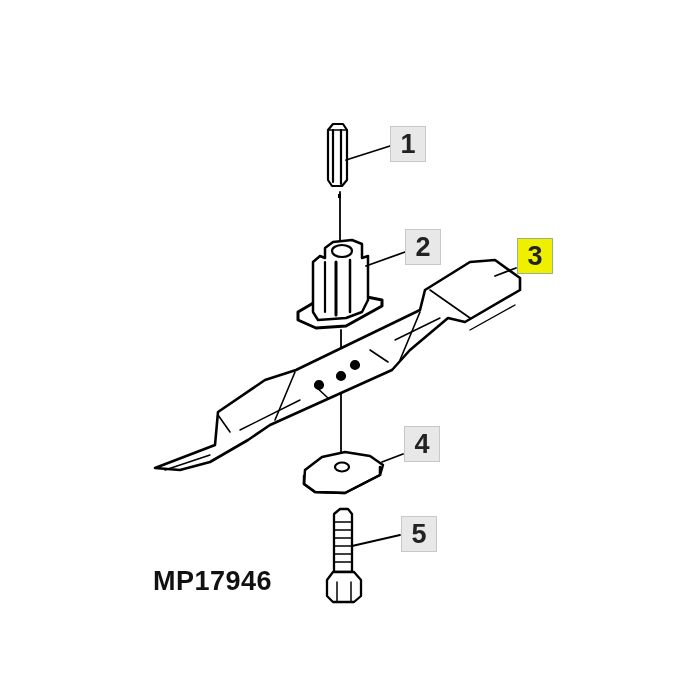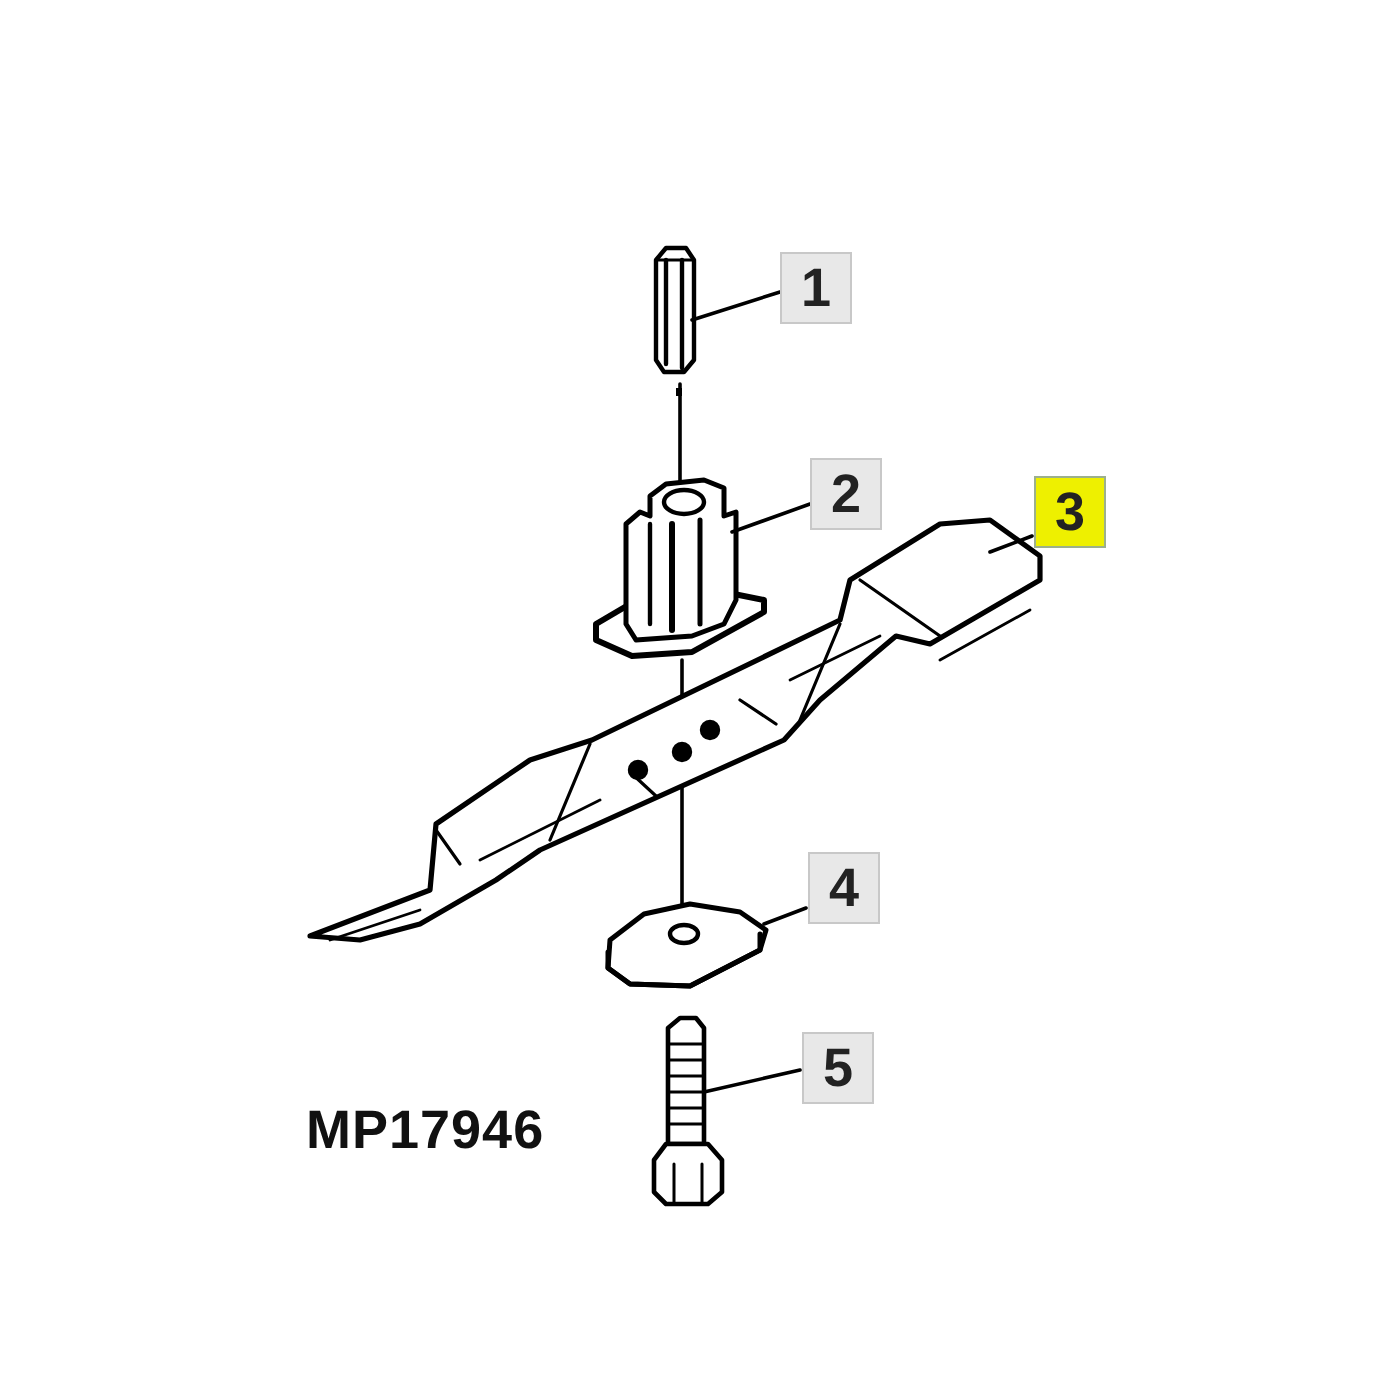--- a/index.html
+++ b/index.html
@@ -9,21 +9,21 @@
       position: absolute; width: 36px; height: 36px;
       background: #e8e8e8; border: 1px solid #c8c8c8;
       box-sizing: border-box;
       font-family: "Liberation Sans", sans-serif; font-weight: bold;
       font-size: 27px; color: #222222;
       display: flex; align-items: center; justify-content: center;
       cursor: pointer;
     }
     .callout.highlight { background: #eef000; border-color: #9cb08c; }
     .figure-id {
-      position: absolute; left: 153px; top: 550px;
+      position: absolute; left: 153px; top: 566px;
       font-family: "Liberation Sans", sans-serif; font-weight: bold;
       font-size: 27px; color: #111111; letter-spacing: 0.5px;
     }
   </style>
 </head>
 <body>
 
 <div class="canvas">
   <svg class="art" viewBox="0 0 700 700" fill="none" stroke="#000" stroke-width="2.2" stroke-linejoin="round" stroke-linecap="round">
 

